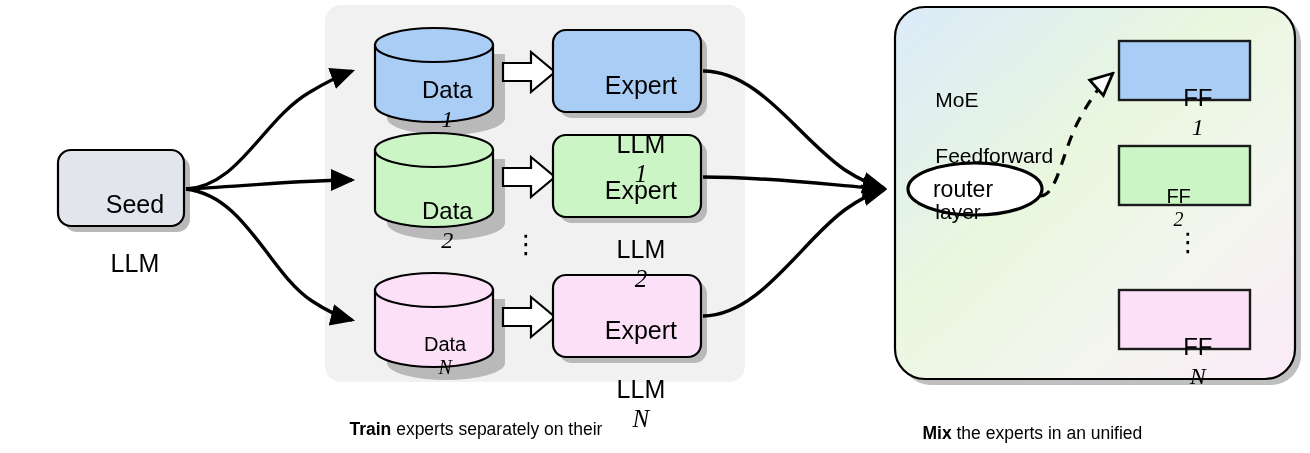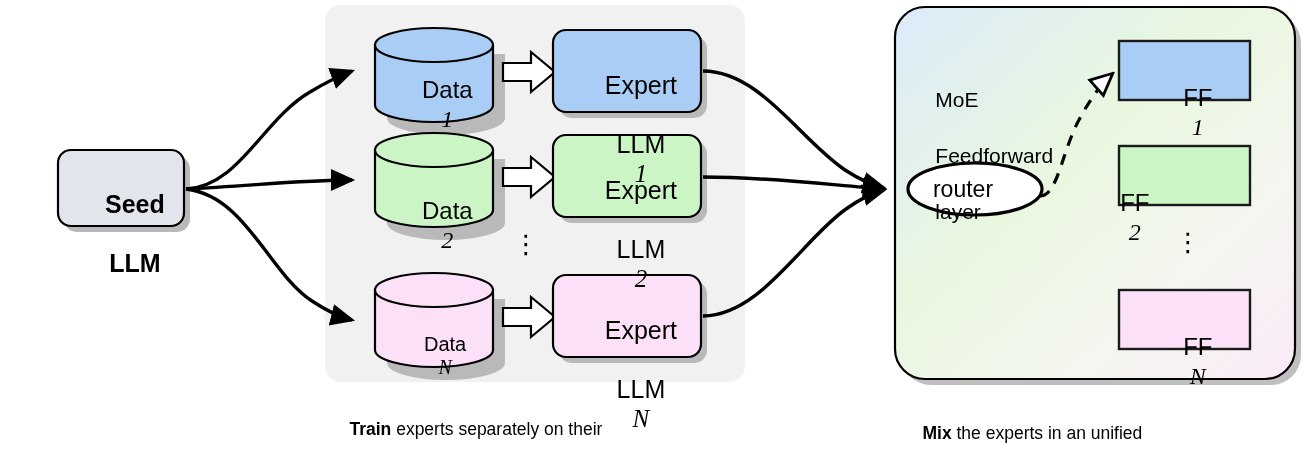--- a/index.html
+++ b/index.html
@@ -95,21 +95,21 @@
 
     <ellipse cx="975" cy="189" rx="67" ry="26" fill="#ffffff" stroke="#000" stroke-width="3.2"></ellipse>
 
     <path d="M1040,196 C 1058,196 1062,150 1080,118 C 1092,96 1103,82 1112,74" fill="none" stroke="#000" stroke-width="3.2" stroke-dasharray="11 9" marker-end="url(#arrowOpen)"></path>
 
     <rect x="1119" y="41" width="131" height="59" fill="#aacdf5" stroke="#1a1a1a" stroke-width="2.4"></rect>
     <rect x="1119" y="146" width="131" height="59" fill="#cbf5c4" stroke="#1a1a1a" stroke-width="2.4"></rect>
     <rect x="1119" y="290" width="131" height="59" fill="#fbe0f7" stroke="#1a1a1a" stroke-width="2.4"></rect>
   </svg>
 
-  <div class="node-label" style="left:58px; top:160px; width:126px;font-weight:bold;">
+  <div class="node-label" style="left:58px; top:160px; width:126px;">
     <span>Seed</span><br>
     <span>LLM</span>
   </div>
 
 
   <div class="node-label" style="left:375px; top:48px; width:118px; font-size:24px;">
     <span>Data</span>
     <span class="mathit">1</span>
   </div>
   <div class="node-label" style="left:375px; top:169px; width:118px; font-size:24px;">
@@ -149,21 +149,21 @@
     <span>Feedforward</span><br>
     <span>layer</span>
   </div>
 
   <div class="node-label" style="left:908px; top:176px; width:110px; font-size:23px;">router</div>
 
   <div class="node-label" style="left:1119px; top:56px; width:131px; font-size:24px;">
     <span>FF</span>
     <span class="mathit">1</span>
   </div>
-  <div class="node-label" style="left:1056px; top:161px; width:131px; font-size:24px;">
+  <div class="node-label" style="left:1102px; top:161px; width:131px; font-size:20px;">
     <span>FF</span>
     <span class="mathit">2</span>
   </div>
   <div class="node-label" style="left:1119px; top:305px; width:131px; font-size:24px;">
     <span>FF</span>
     <span class="mathit">N</span>
   </div>
 
   <div class="vdots" style="left:1175px; top:229px; width:20px; text-align:center;">⋮</div>
 

